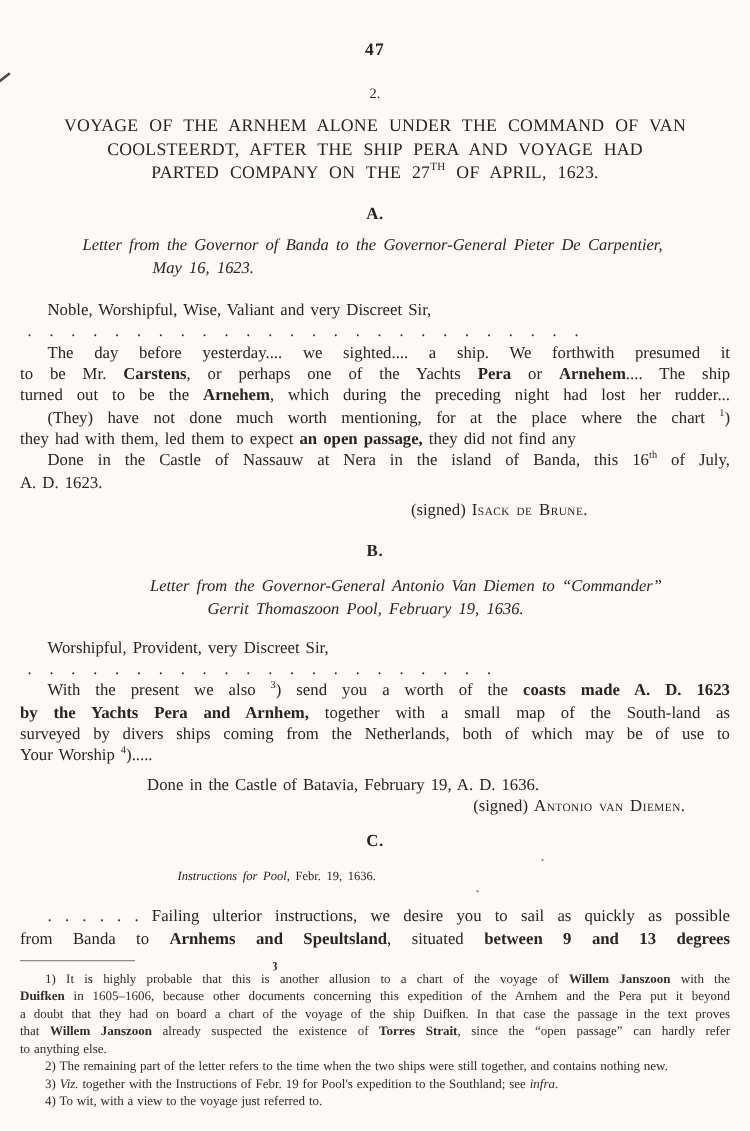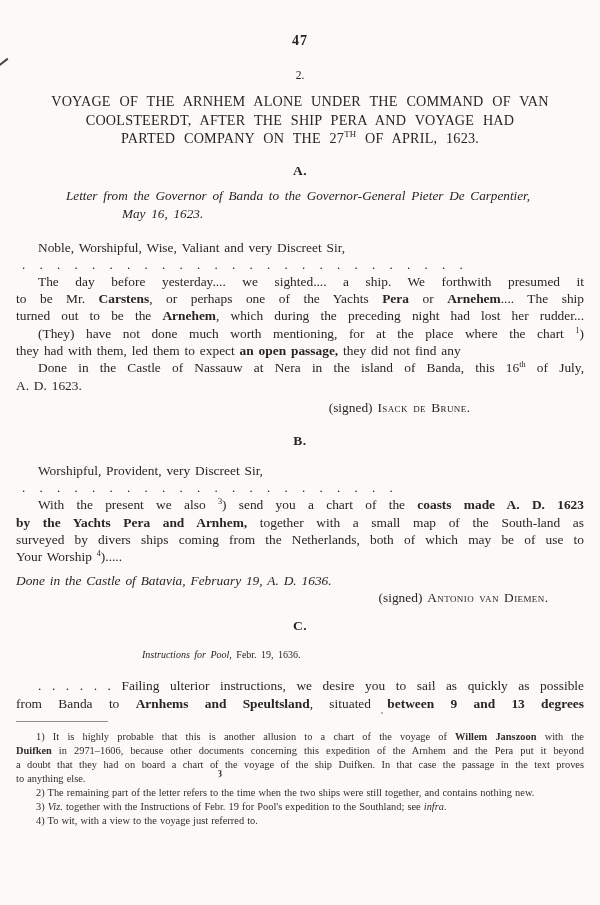--- a/index.html
+++ b/index.html
@@ -50,21 +50,21 @@
   #para-c { margin-top:13px; }
 
   .i  { font-style:italic; }
   .b  { font-weight:bold; }
   .sc { font-variant:small-caps; letter-spacing:0.4px; }
   sup { font-size:0.62em; vertical-align:super; line-height:0; }
 
   .signed { text-align:right; }
   #signed-a { margin-top:5px; padding-right:114px; }
   #signed-b { padding-right:36px; }
-  #dateline-b { margin-top:6px; text-align:left; padding-right:51px;font-style:italic; }
+  #dateline-b { margin-top:6px; text-align:center; padding-right:51px; }
 
   #footnotes { margin-top:9px; font-size:10.4px; line-height:14px;
                word-spacing:0.5px; color:#302d2a; }
   #fnrule { width:92px; height:0; border-top:1.3px solid #8d8c86; margin:0 0 8px 0; }
   .fn .tline { text-align:justify; text-align-last:justify; }
   .fn .tline:first-child { text-indent:20px; }
   .fn .tline:last-child { text-align-last:left; }
 
   
   #mark-topleft { position:absolute; left:-2px; top:61px; width:11px; height:2px;
@@ -106,26 +106,30 @@
         <div class="tline"><span>they had with them, led them to expect </span><span class="b">an open passage,</span><span> they did not find any</span></div>
       </div>
     <div class="para">
         <div class="tline"><span>Done in the Castle of Nassauw at Nera in the island of Banda, this 16</span><sup>th</sup><span> of July,</span></div>
         <div class="tline"><span>A. D. 1623.</span></div>
       </div>
     <div id="signed-a" class="signed"><span>(signed) </span><span class="sc">Isack de Brune</span><span>.</span></div>
   </div>
 
   <div id="label-b" class="seclabel">B.</div>
+  <div id="heading-b" class="lheading">
+    <div class="hline"><span class="i">Letter from the Governor-General Antonio Van Diemen to “Commander”</span></div>
+    <div class="hline"><span class="i">Gerrit Thomaszoon Pool, February 19, 1636.</span></div>
+  </div>
 
   <div class="bodyblock">
     <div id="salutation-b" class="salutation">Worshipful, Provident, very Discreet Sir,</div>
     <div class="dotrow">. . . . . . . . . . . . . . . . . . . . . .</div>
     <div class="para">
-        <div class="tline"><span>With the present we also </span><sup>3</sup><span>) send you a chart of the </span><span class="b">coasts made A. D. 1623</span></div>
+        <div class="tline"><span>With the present we also </span><sup>3</sup><span>) send you a worth of the </span><span class="b">coasts made A. D. 1623</span></div>
         <div class="tline"><span class="b">by the Yachts Pera and Arnhem,</span><span> together with a small map of the South-land as</span></div>
         <div class="tline"><span>surveyed by divers ships coming from the Netherlands, both of which may be of use to</span></div>
         <div class="tline"><span>Your Worship </span><sup>4</sup><span>).....</span></div>
       </div>
     <div id="dateline-b">Done in the Castle of Batavia, February 19, A. D. 1636.</div>
     <div id="signed-b" class="signed"><span>(signed) </span><span class="sc">Antonio van Diemen</span><span>.</span></div>
   </div>
 
   <div id="label-c" class="seclabel">C.</div>
   <div id="heading-c"><span class="i">Instructions for Pool</span><span>, Febr. 19, 1636.</span></div>
@@ -134,22 +138,23 @@
     <div id="para-c" class="para jall">
         <div class="tline"><span>. . . . . . Failing ulterior instructions, we desire you to sail as quickly as possible</span></div>
         <div class="tline"><span>from Banda to </span><span class="b">Arnhems and Speultsland</span><span>, situated </span><span class="b">between 9 and 13 degrees</span></div>
       </div>
   </div>
 
   <div id="footnotes">
     <div id="fnrule"></div>
     <div class="fn">
         <div class="tline"><span>1) It is highly probable that this is another allusion to a chart of the voyage of </span><span class="b">Willem Janszoon</span><span> with the</span></div>
-        <div class="tline"><span class="b">Duifken</span><span> in 2971–1606, because other documents concerning this expedition of the Arnhem and the Pera put it beyond</span></div>
+        <div class="tline"><span class="b">Duifken</span><span> in 1605–1606, because other documents concerning this expedition of the Arnhem and the Pera put it beyond</span></div>
         <div class="tline"><span>a doubt that they had on board a chart of the voyage of the ship Duifken. In that case the passage in the text proves</span></div>
+        <div class="tline"><span>that </span><span class="b">Willem Janszoon</span><span> already suspected the existence of </span><span class="b">Torres Strait</span><span>, since the “open passage” can hardly refer</span></div>
         <div class="tline"><span>to anything else.</span></div>
       </div>
     <div class="fn">
         <div class="tline"><span>2) The remaining part of the letter refers to the time when the two ships were still together, and contains nothing new.</span></div>
       </div>
     <div class="fn">
         <div class="tline"><span>3) </span><span class="i">Viz.</span><span> together with the Instructions of Febr. 19 for Pool's expedition to the Southland; see </span><span class="i">infra</span><span>.</span></div>
       </div>
     <div class="fn">
         <div class="tline"><span>4) To wit, with a view to the voyage just referred to.</span></div>

